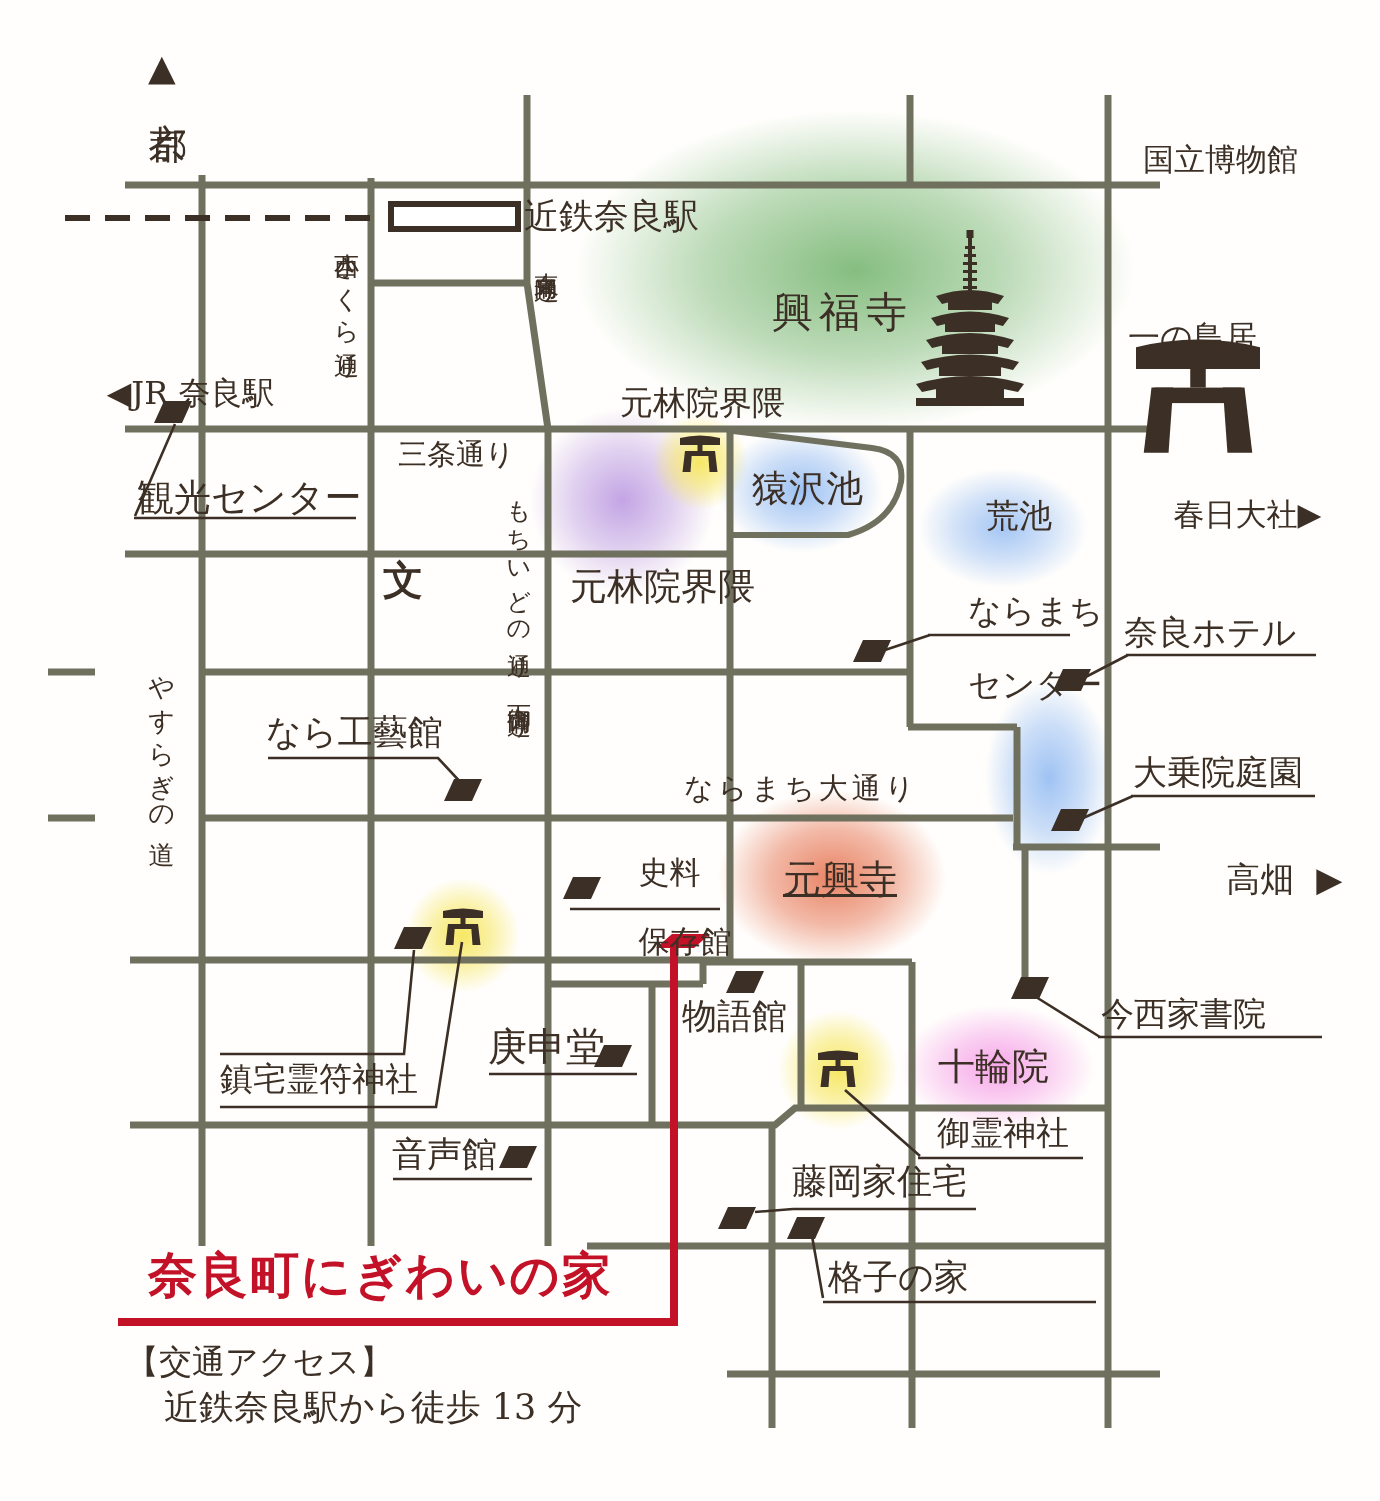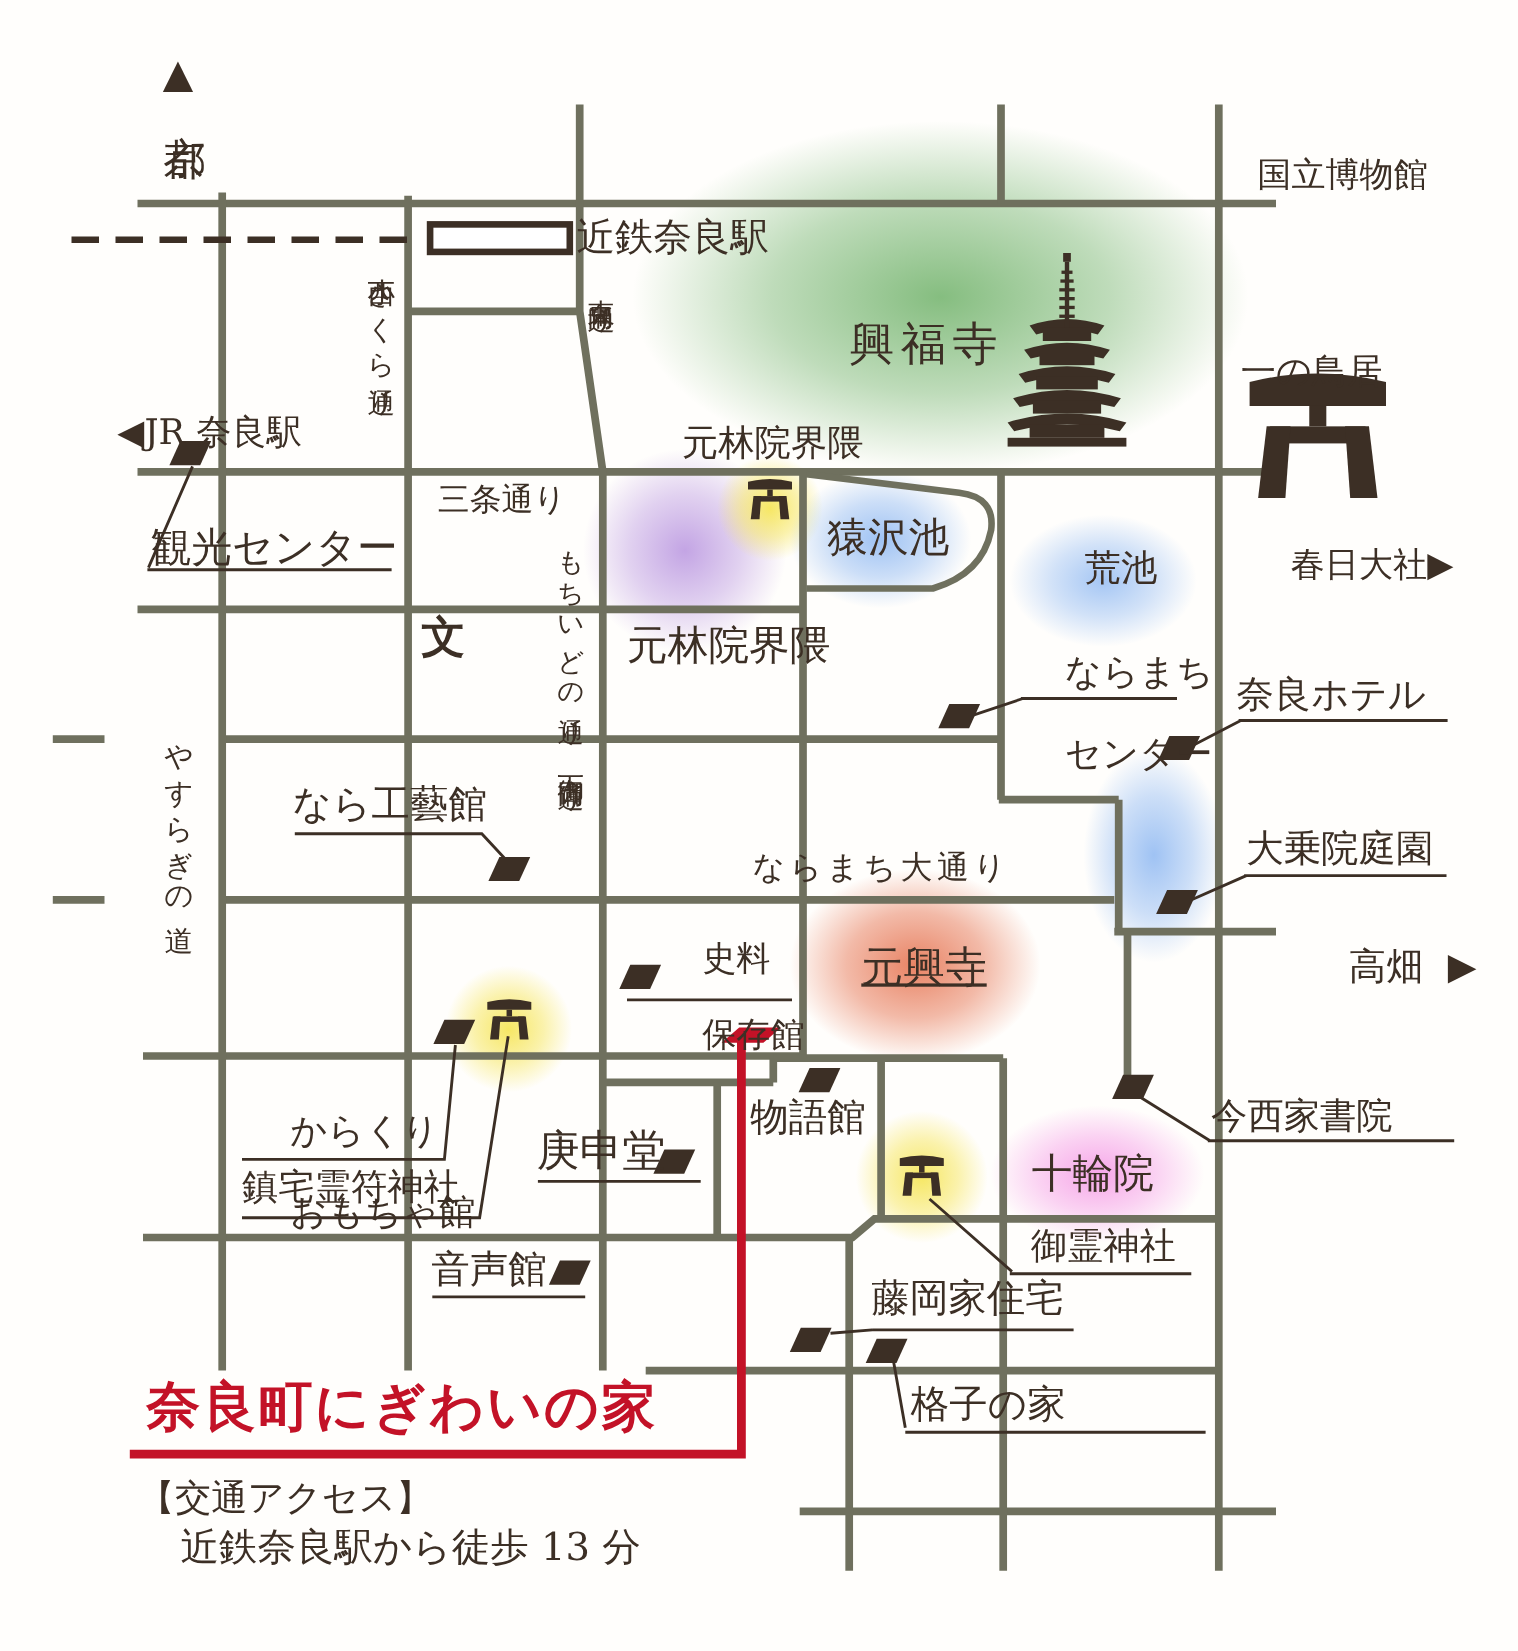--- a/index.html
+++ b/index.html
@@ -15,21 +15,21 @@
   }
   .v{writing-mode:vertical-rl;text-orientation:upright;letter-spacing:3px;}
   svg{position:absolute;left:0;top:0;}
   .street{stroke:var(--c-street,#6f705e);stroke-width:7;fill:none;}
   .street-thin{stroke:var(--c-street,#6f705e);stroke-width:6;fill:none;}
   .rail{stroke:var(--c-ink,#3c2f25);stroke-width:6;fill:none;stroke-dasharray:25 15;}
   .lead{stroke:var(--c-ink,#3c2f25);stroke-width:2.6;fill:none;}
   .mark{fill:var(--c-ink,#3c2f25);}
   .redline{stroke:var(--c-red,#c31227);stroke-width:8;fill:none;}
   .redfill{fill:var(--c-red,#c31227);}
-  #title{font-family:Liberation Serif, serif;font-weight:bold;color:var(--c-red,#c31227);}
+  #title{font-family:Liberation Mono, monospace;font-weight:bold;color:var(--c-red,#c31227);margin-left:15px;}
   .arrow{font-family:"DejaVu Sans","Liberation Sans",sans-serif;}
 </style>
 </head>
 <body>
 
 <div id="map">
 
   <div class="blob" style="left:575px;top:110px;width:560px;height:320px;
        background:radial-gradient(closest-side,rgba(var(--g),0.85),rgba(var(--g),0.45) 55%,rgba(255,255,255,0) 100%);--g:var(--c-green-rgb);"></div>
   <div class="blob" style="left:530px;top:408px;width:185px;height:185px;
@@ -198,24 +198,20 @@
     <span>センター</span>
   </div>
   <div class="lbl" style="left:1124px;top:613px;font-size:34px;">奈良ホテル</div>
   <div class="lbl" style="left:266px;top:713px;font-size:35px;">なら工藝館</div>
   <div class="lbl" style="left:1133px;top:753px;font-size:34px;">大乗院庭園</div>
   <div class="lbl" style="left:599px;top:820px;font-size:31px;">
     <span>史料</span><br>
     <span>保存館</span>
   </div>
   <div class="lbl" style="left:783px;top:858px;font-size:38px;text-decoration:underline;">元興寺</div>
-  <div class="lbl" style="left:222px;top:973px;font-size:33px;">
-    <span>からくり</span><br>
-    <span>おもちゃ館</span>
-  </div>
   <div class="lbl" style="left:682px;top:997px;font-size:35px;">物語館</div>
   <div class="lbl" style="left:1101px;top:996px;font-size:33px;">今西家書院</div>
   <div class="lbl" style="left:488px;top:1025px;font-size:39px;">庚申堂</div>
   <div class="lbl" style="left:938px;top:1046px;font-size:37px;">十輪院</div>
   <div class="lbl" style="left:220px;top:1061px;font-size:33px;">鎮宅霊符神社</div>
   <div class="lbl" style="left:937px;top:1115px;font-size:33px;">御霊神社</div>
   <div class="lbl" style="left:392px;top:1135px;font-size:35px;">音声館</div>
   <div class="lbl" style="left:792px;top:1162px;font-size:35px;">藤岡家住宅</div>
   <div class="lbl" style="left:828px;top:1258px;font-size:35px;">格子の家</div>
 

